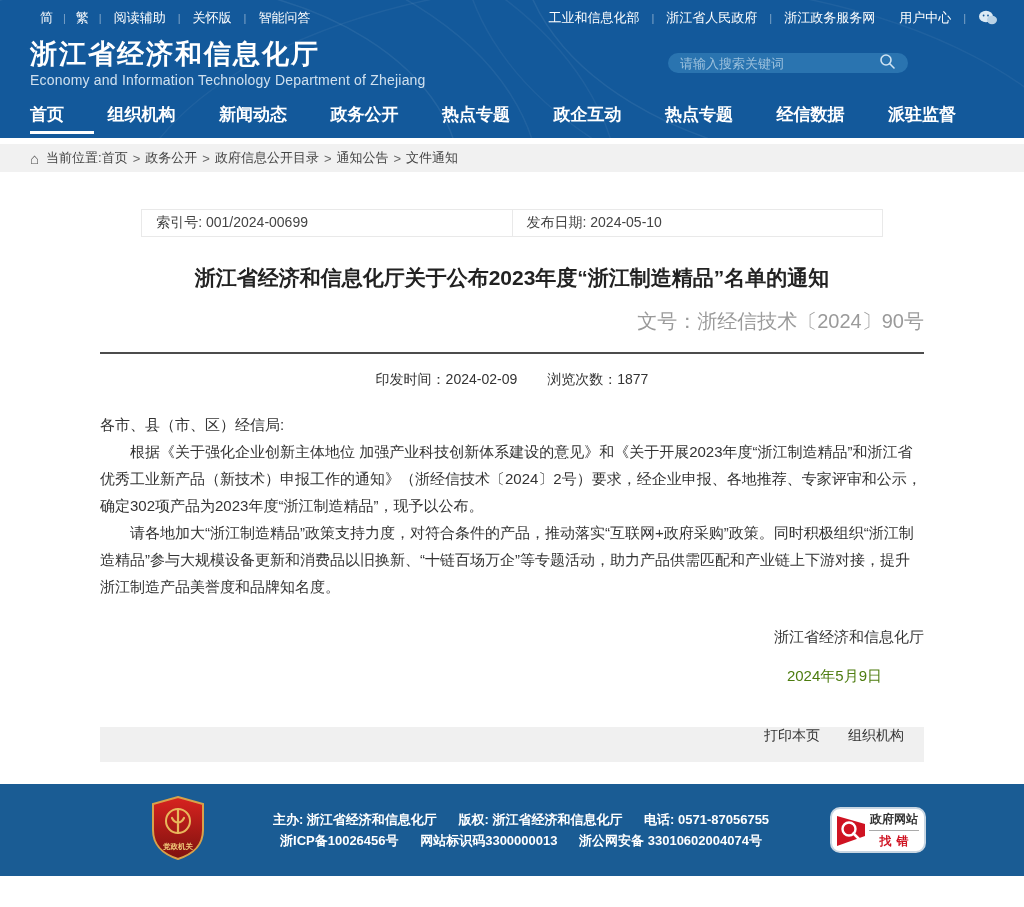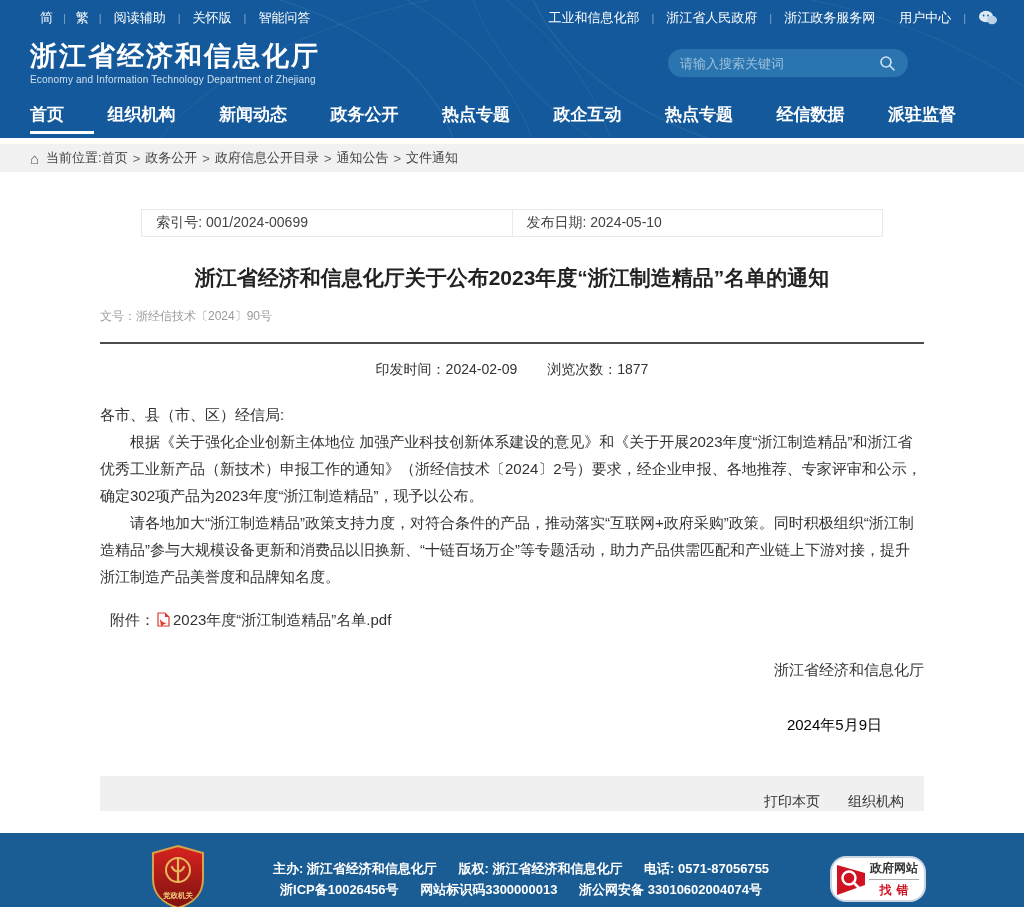--- a/index.html
+++ b/index.html
@@ -12,69 +12,69 @@
 
   .topbar { display:flex; justify-content:space-between; align-items:center; height:36px; padding:0 26px 0 30px; font-size:13px; color:#fff; }
   .topbar .grp { display:flex; align-items:center; gap:0; }
   .toplink { color:#fff; text-decoration:none; cursor:pointer; padding:0 12px; white-space:nowrap; }
   .toplink.tight { padding:0 10px; }
   .tsep { color:rgba(255,255,255,.45); font-size:11px; }
   .wechat-icon { margin-left:12px; cursor:pointer; display:inline-flex; }
 
   .header-main { display:flex; justify-content:space-between; align-items:center; padding:4px 116px 12px 30px; height:62px; }
   .site-title { font-size:27px; font-weight:bold; color:#fff; letter-spacing:2px; line-height:30px; }
-  .site-subtitle { font-size:10px; color:#cfe0ef; margin-top:3px; letter-spacing:.2px; }
-  .search-box { width:240px; height:28px; background:#2a74b0; border-radius:14px; display:flex; align-items:center; padding:0 12px; }
+  .site-subtitle { font-size:14px; color:#cfe0ef; margin-top:3px; letter-spacing:.2px; }
+  .search-box { width:240px; height:20px; background:#2a74b0; border-radius:14px; display:flex; padding:0 12px; }
   .search-box input { flex:1; background:transparent; border:none; outline:none; font-size:13px; color:#eaf3fb; font-family:inherit; }
   .search-box input::placeholder { color:#9cc1dd; }
   .search-icon { display:inline-flex; cursor:pointer; }
 
   .main-nav { display:flex; align-items:center; justify-content:space-between; height:40px; padding:0 68px 0 30px; }
   .nav-item { position:relative; color:#fff; font-size:17px; font-weight:bold; text-decoration:none; cursor:pointer; padding-bottom:8px; white-space:nowrap; }
   .nav-item.active::after { content:""; position:absolute; left:0; bottom:0; width:64px; height:3px; background:#fff; }
 
   
   .breadcrumb-bar { margin-top:6px; background:#f1f1f1; height:28px; display:flex; align-items:center; padding:0 30px; font-size:13px; color:#444; }
   .home-icon { font-size:15px; color:#555; margin-right:7px; line-height:1; }
   .bc-link { color:#444; text-decoration:none; cursor:pointer; }
   .bc-sep { margin:0 5px; color:#666; }
 
   
   .content { width:824px; margin:0 auto; padding-top:25px; }
   .meta-table { width:90%; margin:12px auto; border-collapse:collapse; font-size:14px; color:#444; }
   .meta-table td { border:1px solid #e9e9e9; width:50%; padding:4px 14px; height:24px; }
 
   .article-title { text-align:center; font-size:21px; font-weight:bold; color:#222; margin:26px 30px 0; line-height:1.45; font-family:"Liberation Sans","DejaVu Sans",sans-serif; }
-  .doc-number { text-align:left; font-size:12px; color:#9a9a9a; margin-top:15px; }
+  .doc-number { text-align:right; font-size:20px; color:#9a9a9a; margin-top:15px; }
   .divider { border:none; border-top:2px solid #4c4c4c; margin-top:17px; }
   .meta2 { text-align:center; font-size:14px; color:#333; margin-top:17px; }
   .meta2 .gap { display:inline-block; width:30px; }
 
   .body-text { font-size:15px; color:#333; line-height:27px; margin-top:22px; }
   .body-text p { margin:0; }
   .indent { text-indent:2em; }
   .attachment { margin-top:16px; padding-left:10px; display:flex; align-items:center; }
   .pdf-icon { display:inline-flex; margin:0 3px 0 2px; }
   .att-link { color:#333; text-decoration:none; cursor:pointer; }
   .signer { text-align:right; margin-top:23px; font-size:15px; color:#333; }
-  .sign-date { text-align:right; margin-top:28px; padding-right:42px; font-size:15px; color:#000000; }
-
-  .action-bar { margin-top:38px; margin-bottom:22px; background:#f0f0f0; height:35px; display:flex; justify-content:flex-end; align-items:flex-end; gap:28px; padding-right:20px; font-size:14px; }
+  .sign-date { text-align:right; margin-top:12px; padding-right:42px; font-size:15px; color:#4d7c0f; }
+
+  .action-bar { margin-top:38px; margin-bottom:22px; background:#f0f0f0; height:35px; display:flex; justify-content:flex-end; align-items:flex-start; gap:28px; padding-right:20px; font-size:14px; }
   .action-link { color:#333; text-decoration:none; cursor:pointer; }
 
   
   .site-footer { background:#1a5c94; position:relative; overflow:hidden; }
   .footer-inner { position:relative; z-index:1; display:flex; align-items:center; padding:12px 98px 12px 150px; }
   .party-badge { flex:0 0 auto; margin-right:40px; }
   .footer-center { flex:1; text-align:center; color:#fff; font-size:13px; line-height:21px; }
   .f-links { margin-bottom:3px; }
   .f-link { color:#fff; text-decoration:none; cursor:pointer; padding:0 10px; font-weight:bold; }
   .f-sep { color:rgba(255,255,255,.55); font-size:11px; }
   .f-row span { margin:0 9px; font-weight:bold; }
-  .error-badge { flex:0 0 auto; margin-left:34px; width:96px; height:46px; background:#fff; border:2px solid #c9d6e2; border-radius:16px; display:flex; align-items:center; padding:3px 5px 3px 3px; cursor:pointer; }
+  .error-badge { flex:0 0 auto; margin-left:34px; width:96px; height:46px; background:#fff; border:2px solid #c9d6e2; border-radius:10px; display:flex; align-items:center; padding:3px 5px 3px 3px; cursor:pointer; }
   .eb-text { flex:1; text-align:center; }
   .eb-line1 { font-size:12px; font-weight:bold; color:#333; border-bottom:1px solid #aaa; padding-bottom:2px; }
   .eb-line2 { font-size:12px; font-weight:bold; color:#cf1322; letter-spacing:5px; padding-top:2px; text-indent:5px; }
 </style>
 </head>
 <body>
 
 <header class="site-header">
   <svg class="hdr-decor" width="1024" height="138" viewBox="0 0 1024 138" fill="none">
     <ellipse cx="140" cy="180" rx="320" ry="200" stroke="rgba(255,255,255,0.07)" stroke-width="1.5"></ellipse>
@@ -177,31 +177,20 @@
   <hr class="divider">
   <div class="meta2">
     <span>印发时间：</span><span>2024-02-09</span><span class="gap"></span><span>浏览次数：</span><span>1877</span>
   </div>
 
   <div class="body-text">
     <p>各市、县（市、区）经信局:</p>
     <p class="indent">根据《关于强化企业创新主体地位 加强产业科技创新体系建设的意见》和《关于开展2023年度“浙江制造精品”和浙江省优秀工业新产品（新技术）申报工作的通知》（浙经信技术〔2024〕2号）要求，经企业申报、各地推荐、专家评审和公示，确定302项产品为2023年度“浙江制造精品”，现予以公布。</p>
     <p class="indent">请各地加大“浙江制造精品”政策支持力度，对符合条件的产品，推动落实“互联网+政府采购”政策。同时积极组织“浙江制造精品”参与大规模设备更新和消费品以旧换新、“十链百场万企”等专题活动，助力产品供需匹配和产业链上下游对接，提升浙江制造产品美誉度和品牌知名度。</p>
 
-    <div class="attachment">
-      <span>附件：</span>
-      <span class="pdf-icon">
-        <svg width="13" height="15" viewBox="0 0 13 15">
-          <path d="M1 1 h7 l4 4 v9 h-11 z" fill="#fff" stroke="#e0392b" stroke-width="1.2"></path>
-          <path d="M8 1 l4 4 h-4 z" fill="#e0392b"></path>
-          <path d="M3 7 c2 3 4 4 7 4 c-3 1 -5 2 -6 4 c0 -3 -1 -6 -1 -8 z" fill="#e0392b"></path>
-        </svg>
-      </span>
-      <a class="att-link">2023年度“浙江制造精品”名单.pdf</a>
-    </div>
 
     <div class="signer">浙江省经济和信息化厅</div>
     <div class="sign-date">2024年5月9日</div>
   </div>
 
   <div class="action-bar">
     <a class="action-link">打印本页</a>
     <a class="action-link">组织机构</a>
   </div>
 </main>

